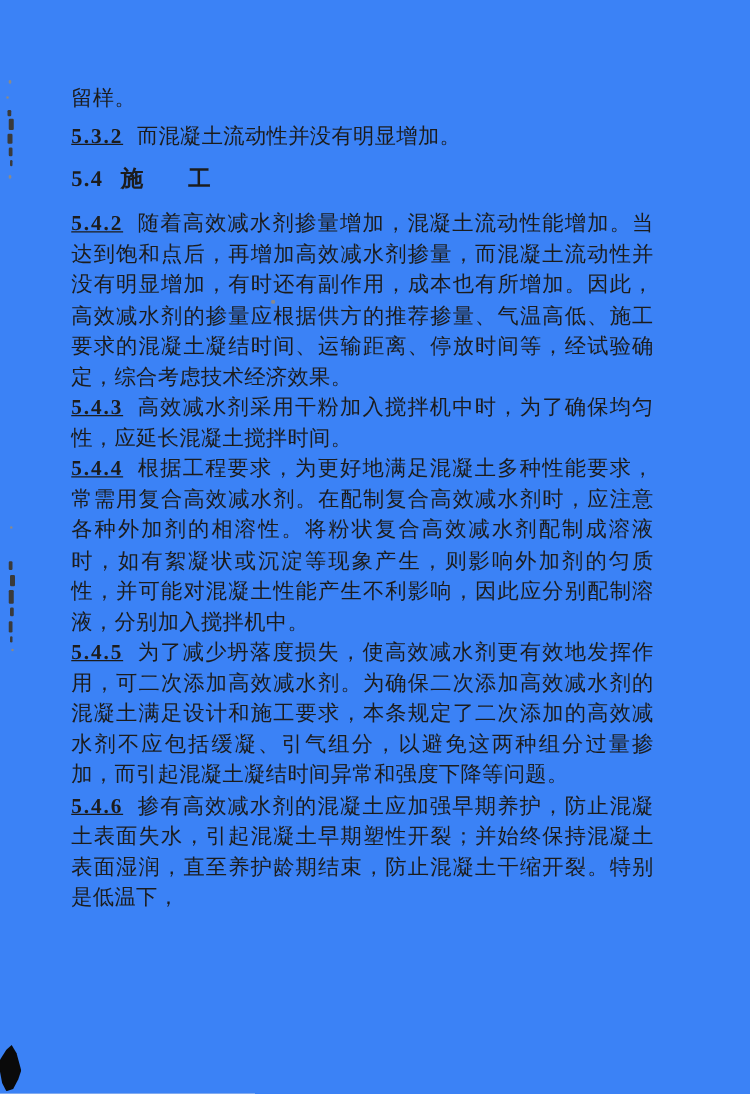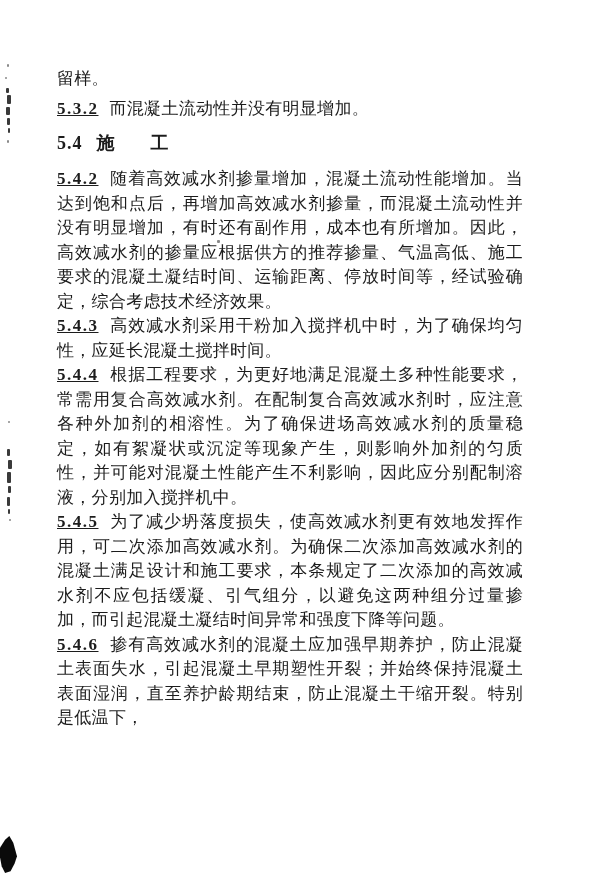--- a/index.html
+++ b/index.html
@@ -1,21 +1,21 @@
 <!DOCTYPE html>
 <html><head>
 <meta charset="utf-8">
 <style>
   html, body { margin: 0; padding: 0; background: #e8e8e8; }
   .page {
     position: relative;
     width: 600px;
     height: 875px;
     margin: 0 auto;
-    background: #ffffff;
+    background: #3b82f6;
     overflow: hidden;
     font-family: "Liberation Serif", "DejaVu Serif", serif;
     color: #1c1c1c;
   }
   .content {
     position: absolute;
     left: 57px;
     top: 64px;
     width: 466px;
   }
@@ -73,21 +73,21 @@
     <p class="para top"><span class="clause-num">5.3.2</span><span>而混凝土流动性并没有明显增加。</span></p>
 
 
     <h2 class="heading"><span class="hnum">5.4</span><span class="htitle">施　　工</span></h2>
 
 
     <p class="para main"><span class="clause-num">5.4.2</span><span>随着高效减水剂掺量增加，混凝土流动性能增加。当达到饱和点后，再增加高效减水剂掺量，而混凝土流动性并没有明显增加，有时还有副作用，成本也有所增加。因此，高效减水剂的掺量应根据供方的推荐掺量、气温高低、施工要求的混凝土凝结时间、运输距离、停放时间等，经试验确定，综合考虑技术经济效果。</span></p>
 
     <p class="para main"><span class="clause-num">5.4.3</span><span>高效减水剂采用干粉加入搅拌机中时，为了确保均匀性，应延长混凝土搅拌时间。</span></p>
 
-    <p class="para main"><span class="clause-num">5.4.4</span><span>根据工程要求，为更好地满足混凝土多种性能要求，常需用复合高效减水剂。在配制复合高效减水剂时，应注意各种外加剂的相溶性。为了确保进场高效减水剂的质量稳定，如有絮凝状或沉淀等现象产生，则影响外加剂的匀质性，并可能对混凝土性能产生不利影响，因此应分别配制溶液，分别加入搅拌机中。</span></p>
+    <p class="para main"><span class="clause-num">5.4.4</span><span>根据工程要求，为更好地满足混凝土多种性能要求，常需用复合高效减水剂。在配制复合高效减水剂时，应注意各种外加剂的相溶性。将粉状复合高效减水剂配制成溶液时，如有絮凝状或沉淀等现象产生，则影响外加剂的匀质性，并可能对混凝土性能产生不利影响，因此应分别配制溶液，分别加入搅拌机中。</span></p>
 
     <p class="para main"><span class="clause-num">5.4.5</span><span>为了减少坍落度损失，使高效减水剂更有效地发挥作用，可二次添加高效减水剂。为确保二次添加高效减水剂的混凝土满足设计和施工要求，本条规定了二次添加的高效减水剂不应包括缓凝、引气组分，以避免这两种组分过量掺加，而引起混凝土凝结时间异常和强度下降等问题。</span></p>
 
     <p class="para main"><span class="clause-num">5.4.6</span><span>掺有高效减水剂的混凝土应加强早期养护，防止混凝土表面失水，引起混凝土早期塑性开裂；并始终保持混凝土表面湿润，直至养护龄期结束，防止混凝土干缩开裂。特别是低温下，</span></p>
 
   </div>
 
   <i class="speck faint" style="left:5px;  top:77px;  width:2px; height:2px;"></i>
   <i class="speck faint" style="left:7px;  top:64px;  width:2px; height:3px;"></i>
   <i class="speck" style="left:6px;  top:88px;  width:3px; height:5px;"></i>

